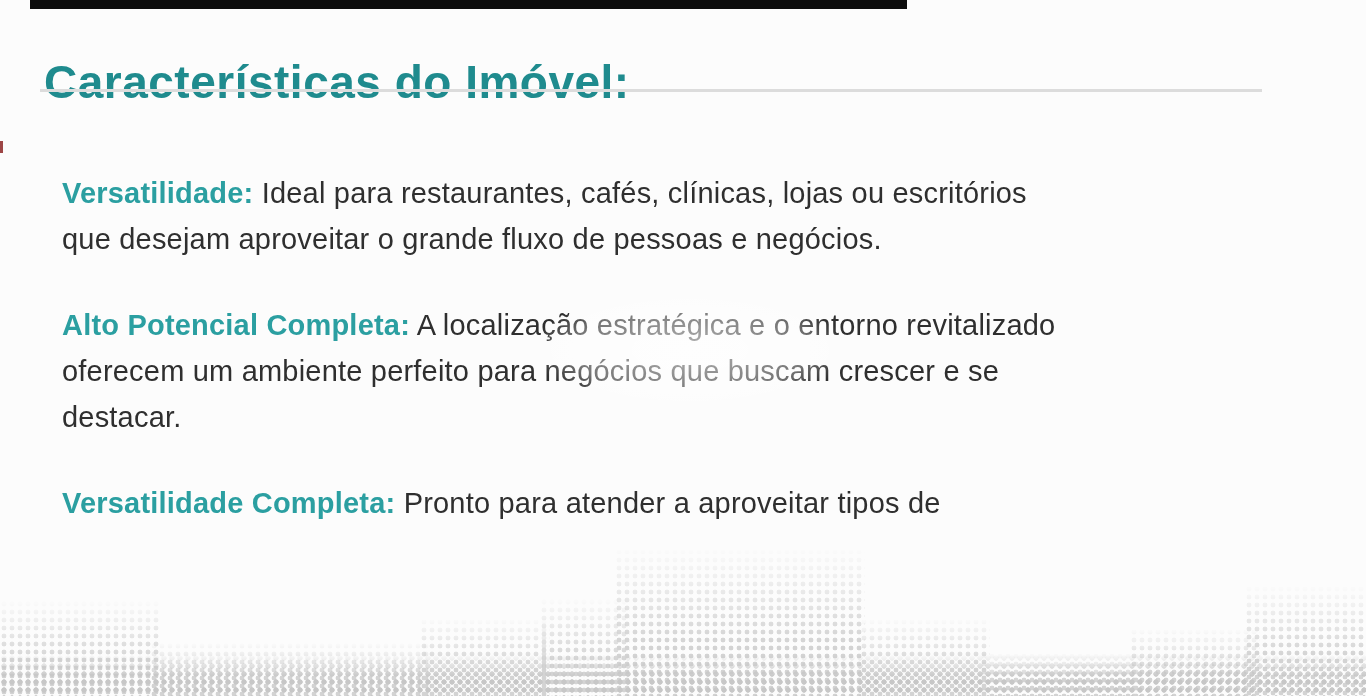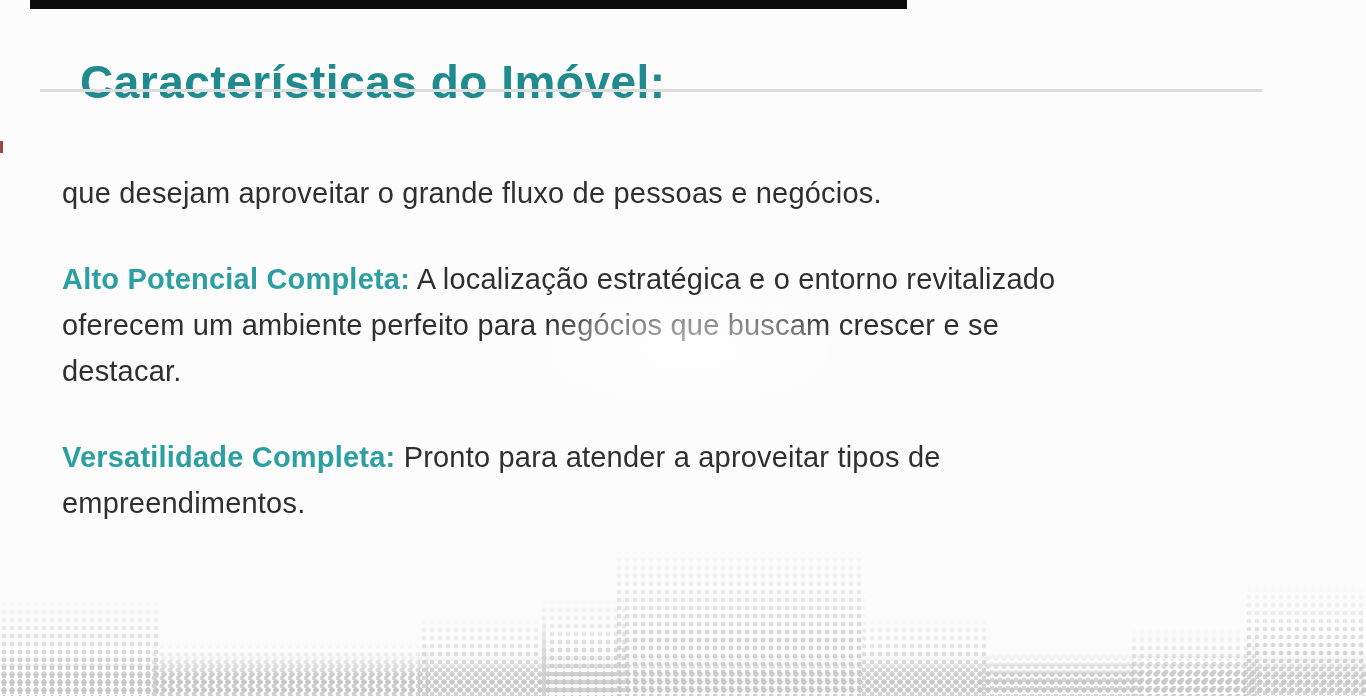--- a/index.html
+++ b/index.html
@@ -23,21 +23,21 @@
   }
   
   .edge-artifact {
     position: absolute;
     left: 0; top: 141px;
     width: 3px; height: 12px;
     background: rgba(140, 38, 38, 0.85);
   }
   .heading {
     position: absolute;
-    left: 80px; top: 24px;
+    left: 44px; top: 24px;
     font-size: 46px;
     font-weight: 700;
     letter-spacing: 0.5px;
     color: #1f8b8e;
     white-space: nowrap;
   }
   .rule {
     position: absolute;
     left: 40px; top: 89px;
     width: 1222px; height: 3px;
@@ -97,32 +97,32 @@
 
   <div class="top-bar"></div>
   <div class="edge-artifact"></div>
 
   <h1 class="heading">Características do Imóvel:</h1>
   <div class="rule"></div>
 
   <div class="content">
 
     <div class="para">
+      <div class="line"><span class="lead">Versatilidade:</span> <span>Ideal para restaurantes, cafés, clínicas, lojas ou escritórios</span></div>
       <div class="line">que desejam aproveitar o grande fluxo de pessoas e negócios.</div>
     </div>
 
     <div class="para">
       <div class="line"><span class="lead">Alto Potencial Completa:</span> <span>A localização estratégica e o entorno revitalizado</span></div>
       <div class="line">oferecem um ambiente perfeito para negócios que buscam crescer e se</div>
       <div class="line">destacar.</div>
     </div>
 
     <div class="para">
       <div class="line"><span class="lead">Versatilidade Completa:</span> <span>Pronto para atender a aproveitar tipos de</span></div>
-      <div class="line">empreendimentos.</div>
     </div>
 
   </div>
 
   <div class="fog"></div>
 
   <div class="dots b1"></div>
   <div class="dots b2"></div>
   <div class="dots b3"></div>
   <div class="dots b4"></div>

